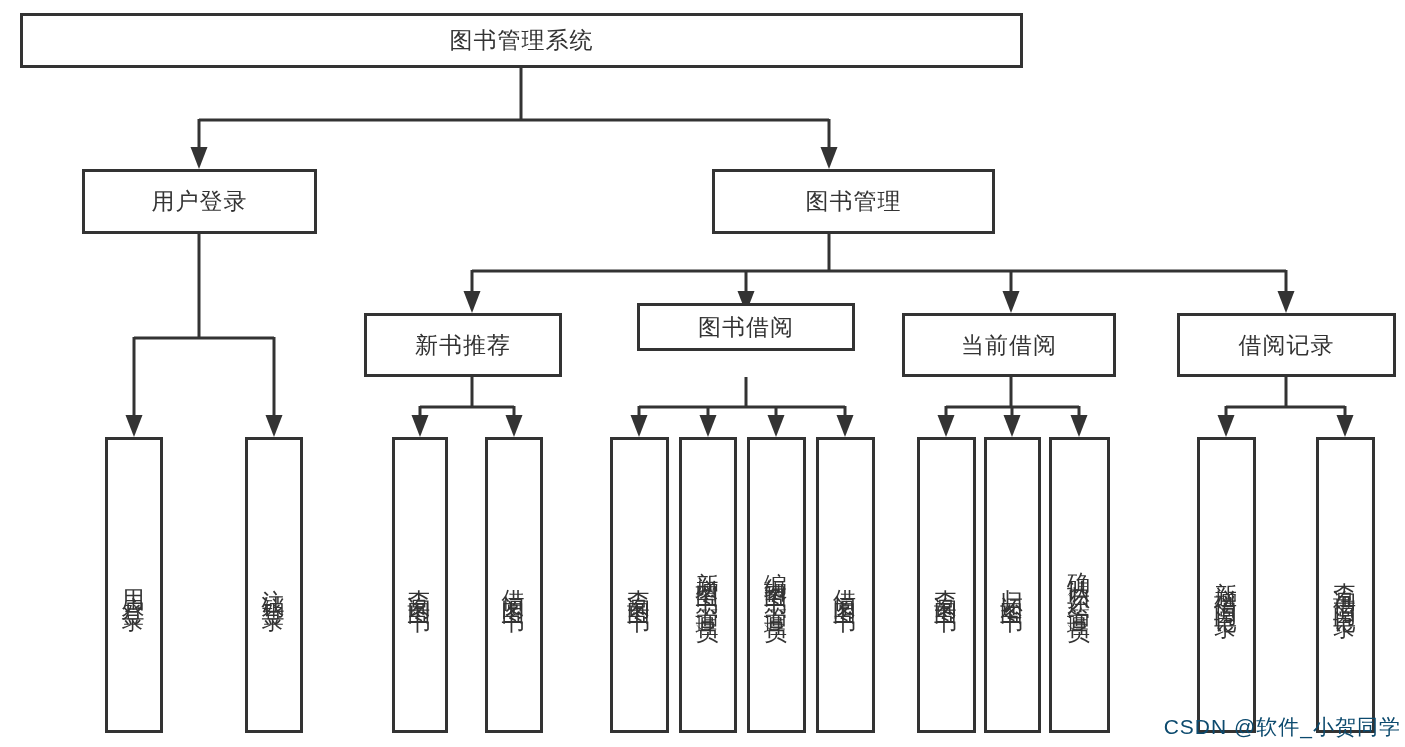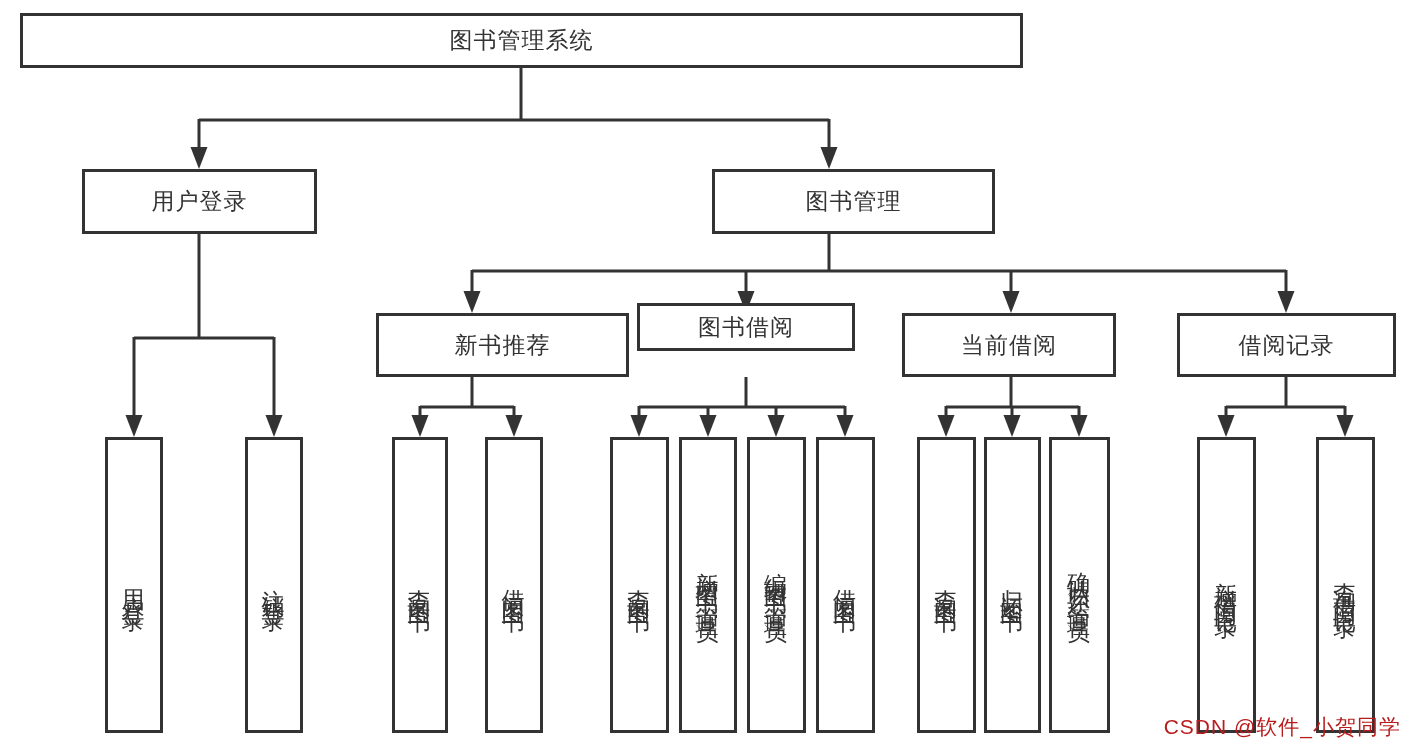--- a/index.html
+++ b/index.html
@@ -22,21 +22,21 @@
   .node.tall{
     writing-mode:vertical-rl;
     letter-spacing:7px;
     white-space:normal;
   }
   .watermark{
     position:absolute;
     right:4px;
     bottom:6px;
     font-size:21px;
-    color:#b91c1c;
+    color:#0c4a6e;
     letter-spacing:1px;
   }
 </style>
 </head>
 <body>
 
 <div class="canvas">
 
   <svg class="wires" width="1405" height="747" viewBox="0 0 1405 747">
     <g stroke="#333333" stroke-width="3" fill="none">
@@ -105,21 +105,21 @@
       <path d="M1217.5 415 L1234.5 415 L1226 437 Z"></path>
       <path d="M1336.5 415 L1353.5 415 L1345 437 Z"></path>
     </g>
   </svg>
 
   <div class="node" style="left:20px;top:13px;width:1003px;height:55px;">图书管理系统</div>
 
   <div class="node" style="left:82px;top:169px;width:235px;height:65px;">用户登录</div>
   <div class="node" style="left:712px;top:169px;width:283px;height:65px;">图书管理</div>
 
-  <div class="node" style="left:376px;top:313px;width:253px;height:64px;">新书推荐</div>
+  <div class="node" style="left:364px;top:313px;width:198px;height:64px;">新书推荐</div>
   <div class="node" style="left:637px;top:303px;width:218px;height:48px;">图书借阅</div>
   <div class="node" style="left:902px;top:313px;width:214px;height:64px;">当前借阅</div>
   <div class="node" style="left:1177px;top:313px;width:219px;height:64px;font-family:Liberation Mono, monospace;">借阅记录</div>
 
   <div class="node tall" style="left:105px;top:437px;width:58px;height:296px;">用户登录</div>
   <div class="node tall" style="left:245px;top:437px;width:58px;height:296px;">注销登录</div>
 
   <div class="node tall" style="left:392px;top:437px;width:56px;height:296px;">查询图书</div>
   <div class="node tall" style="left:485px;top:437px;width:58px;height:296px;">借阅图书</div>
 

